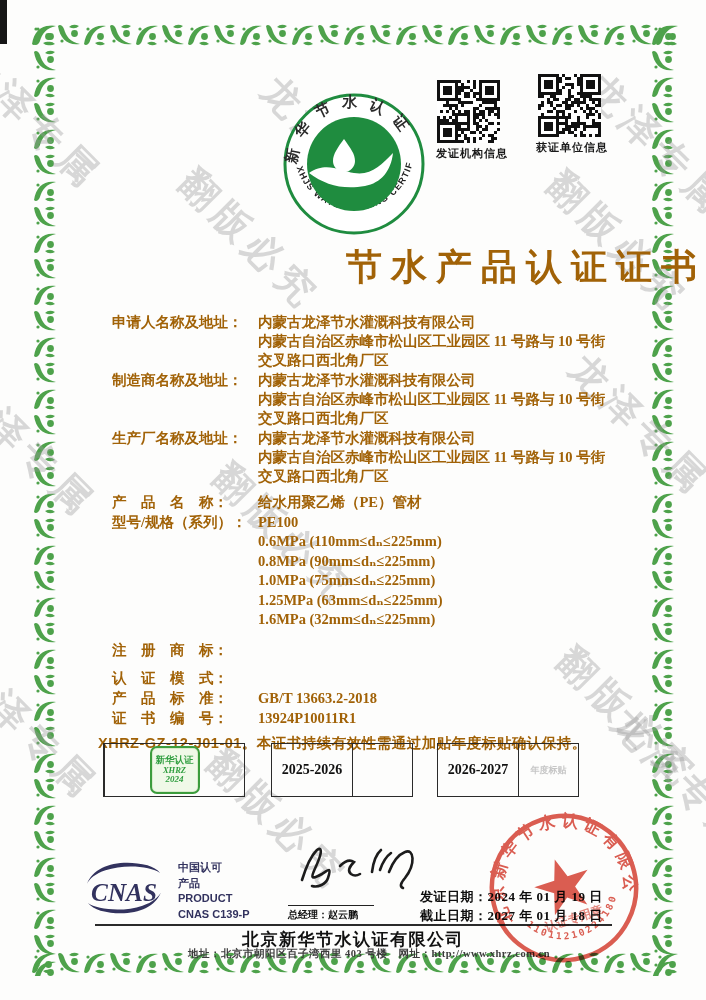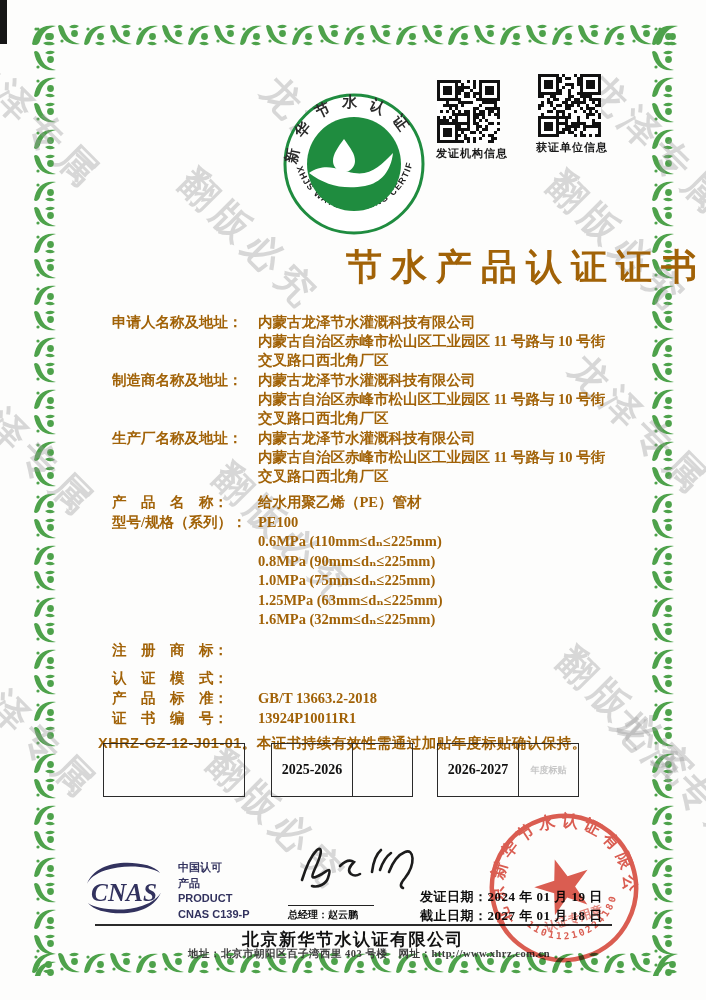--- a/index.html
+++ b/index.html
@@ -1484,20 +1484,27 @@
     <div class="frow">
       <div class="flabel">证　书　编　号：</div>
       <div class="fvalue">13924P10011R1</div>
     </div>
     <div class="statement">
       <div class="s2">XHRZ-GZ-12-J01-01。本证书持续有效性需通过加贴年度标贴确认保持。</div>
     </div>
   </div>
 
   <div class="ybox yb1">
+    <div class="scell">
+      <div class="sticker">
+        <div class="st1">新华认证</div>
+        <div class="st2">XHRZ</div>
+        <div class="st3">2024</div>
+      </div>
+    </div>
   </div>
   <div class="ybox yb2">
     <div class="ycell">2025-2026</div>
     <div class="scell"></div>
   </div>
   <div class="ybox yb3">
     <div class="ycell">2026-2027</div>
     <div class="scell">
       <div class="placeholder">年度标贴</div>
     </div>

